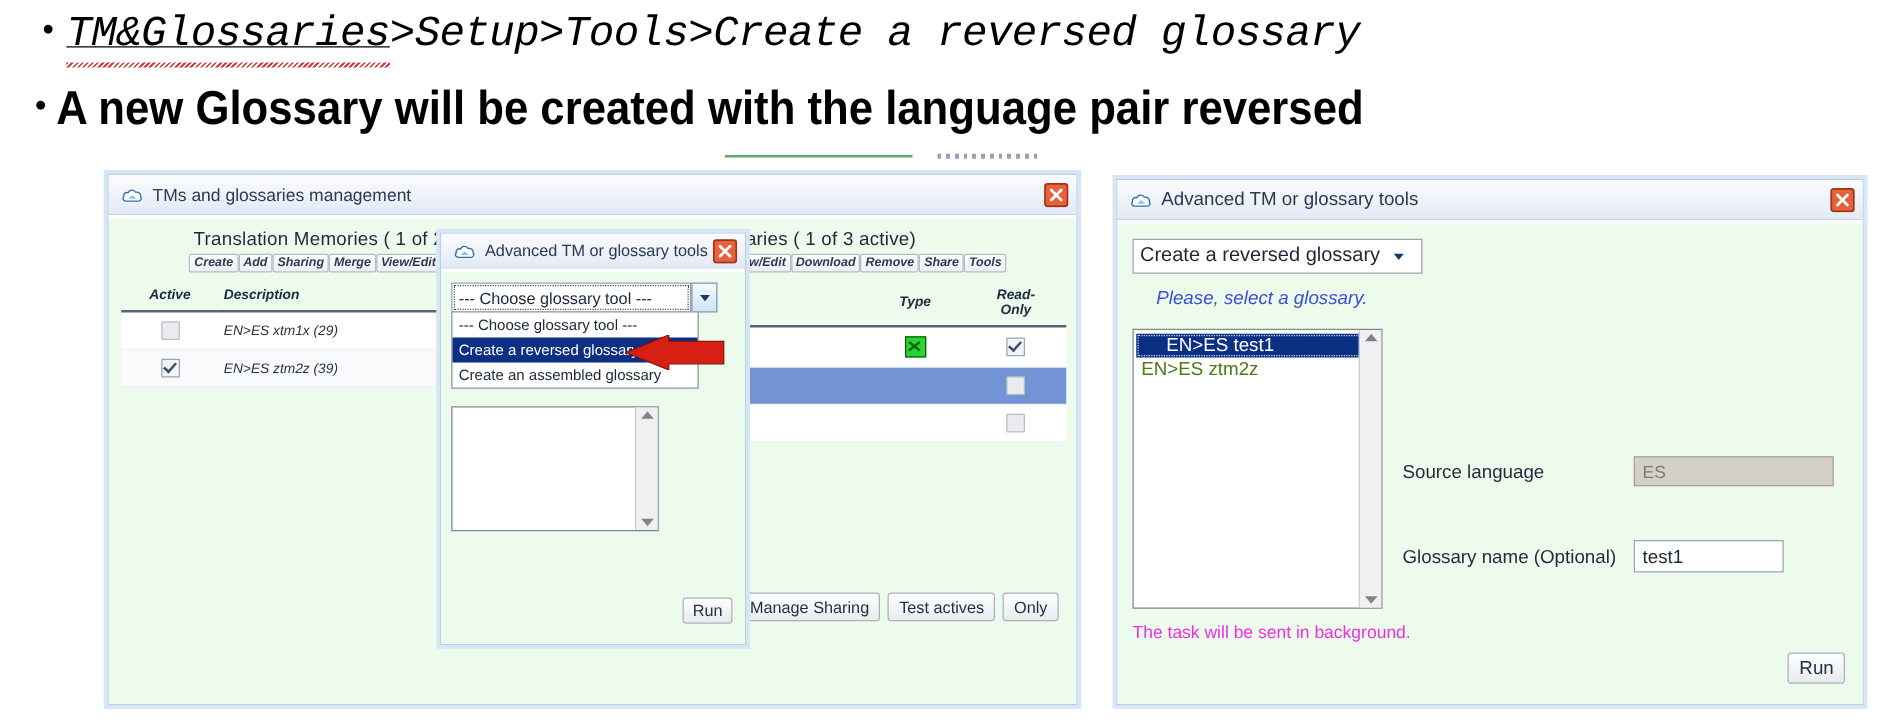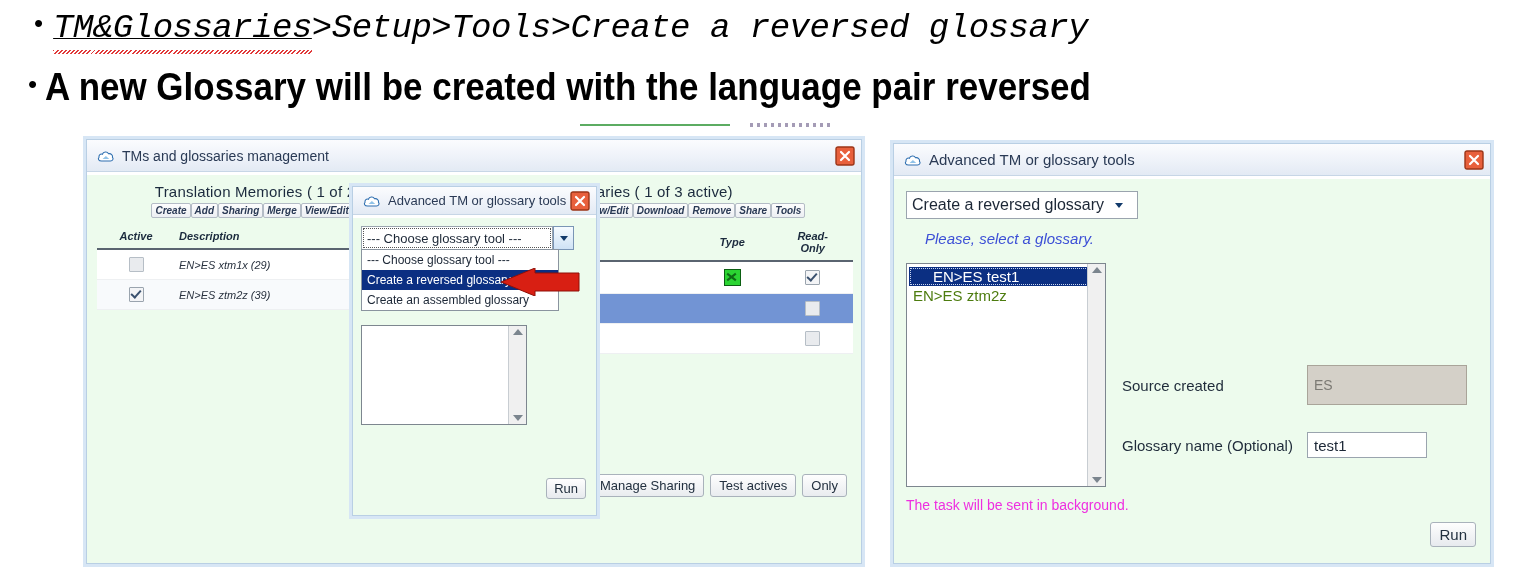--- a/index.html
+++ b/index.html
@@ -266,21 +266,21 @@
   .hint{
     position:absolute; left:31px; top:51px;
     font-size:15px; font-style:italic; color:#3c4fd6;
   }
   #rw-listbox{ left:12px; top:84px; width:200px; height:224px; }
   #rw-listbox .lb-item{ font-size:15px; }
 
   .field-row{ position:absolute; display:flex; align-items:center; }
   .field-label{ font-size:15px; color:#1f2b3a; white-space:nowrap; }
   .field-ro{
-    width:160px;height:40px;background:#d4d0c8;border:1px solid #a9a499;
+    width:160px;height:24px;background:#d4d0c8;border:1px solid #a9a499;
     box-sizing:border-box;display:flex;align-items:center;
     font-size:14px;color:#7c7a74;padding-left:6px;
   }
   .field-in{
     width:120px;height:26px;background:#ffffff;border:1px solid #9aa4ae;
     box-sizing:border-box;display:flex;align-items:center;
     font-size:15px;color:#1c2736;padding-left:6px;cursor:text;
   }
 
   .bg-note{
@@ -492,21 +492,21 @@
         <div class="lb-item sel">EN&gt;ES test1</div>
         <div class="lb-item">EN&gt;ES ztm2z</div>
       </div>
       <div class="lb-scroll">
         <i class="lb-arrow up"></i>
         <i class="lb-arrow dn"></i>
       </div>
     </div>
 
     <div class="field-row" style="left:228px;top:186px;">
-      <span class="field-label" style="width:185px">Source created</span>
+      <span class="field-label" style="width:185px">Source language</span>
       <span class="field-ro">ES</span>
     </div>
 
 
     <div class="field-row" style="left:228px;top:253px;">
       <span class="field-label" style="width:185px">Glossary name (Optional)</span>
       <span class="field-in">test1</span>
     </div>
 
     <div class="bg-note">The task will be sent in background.</div>

